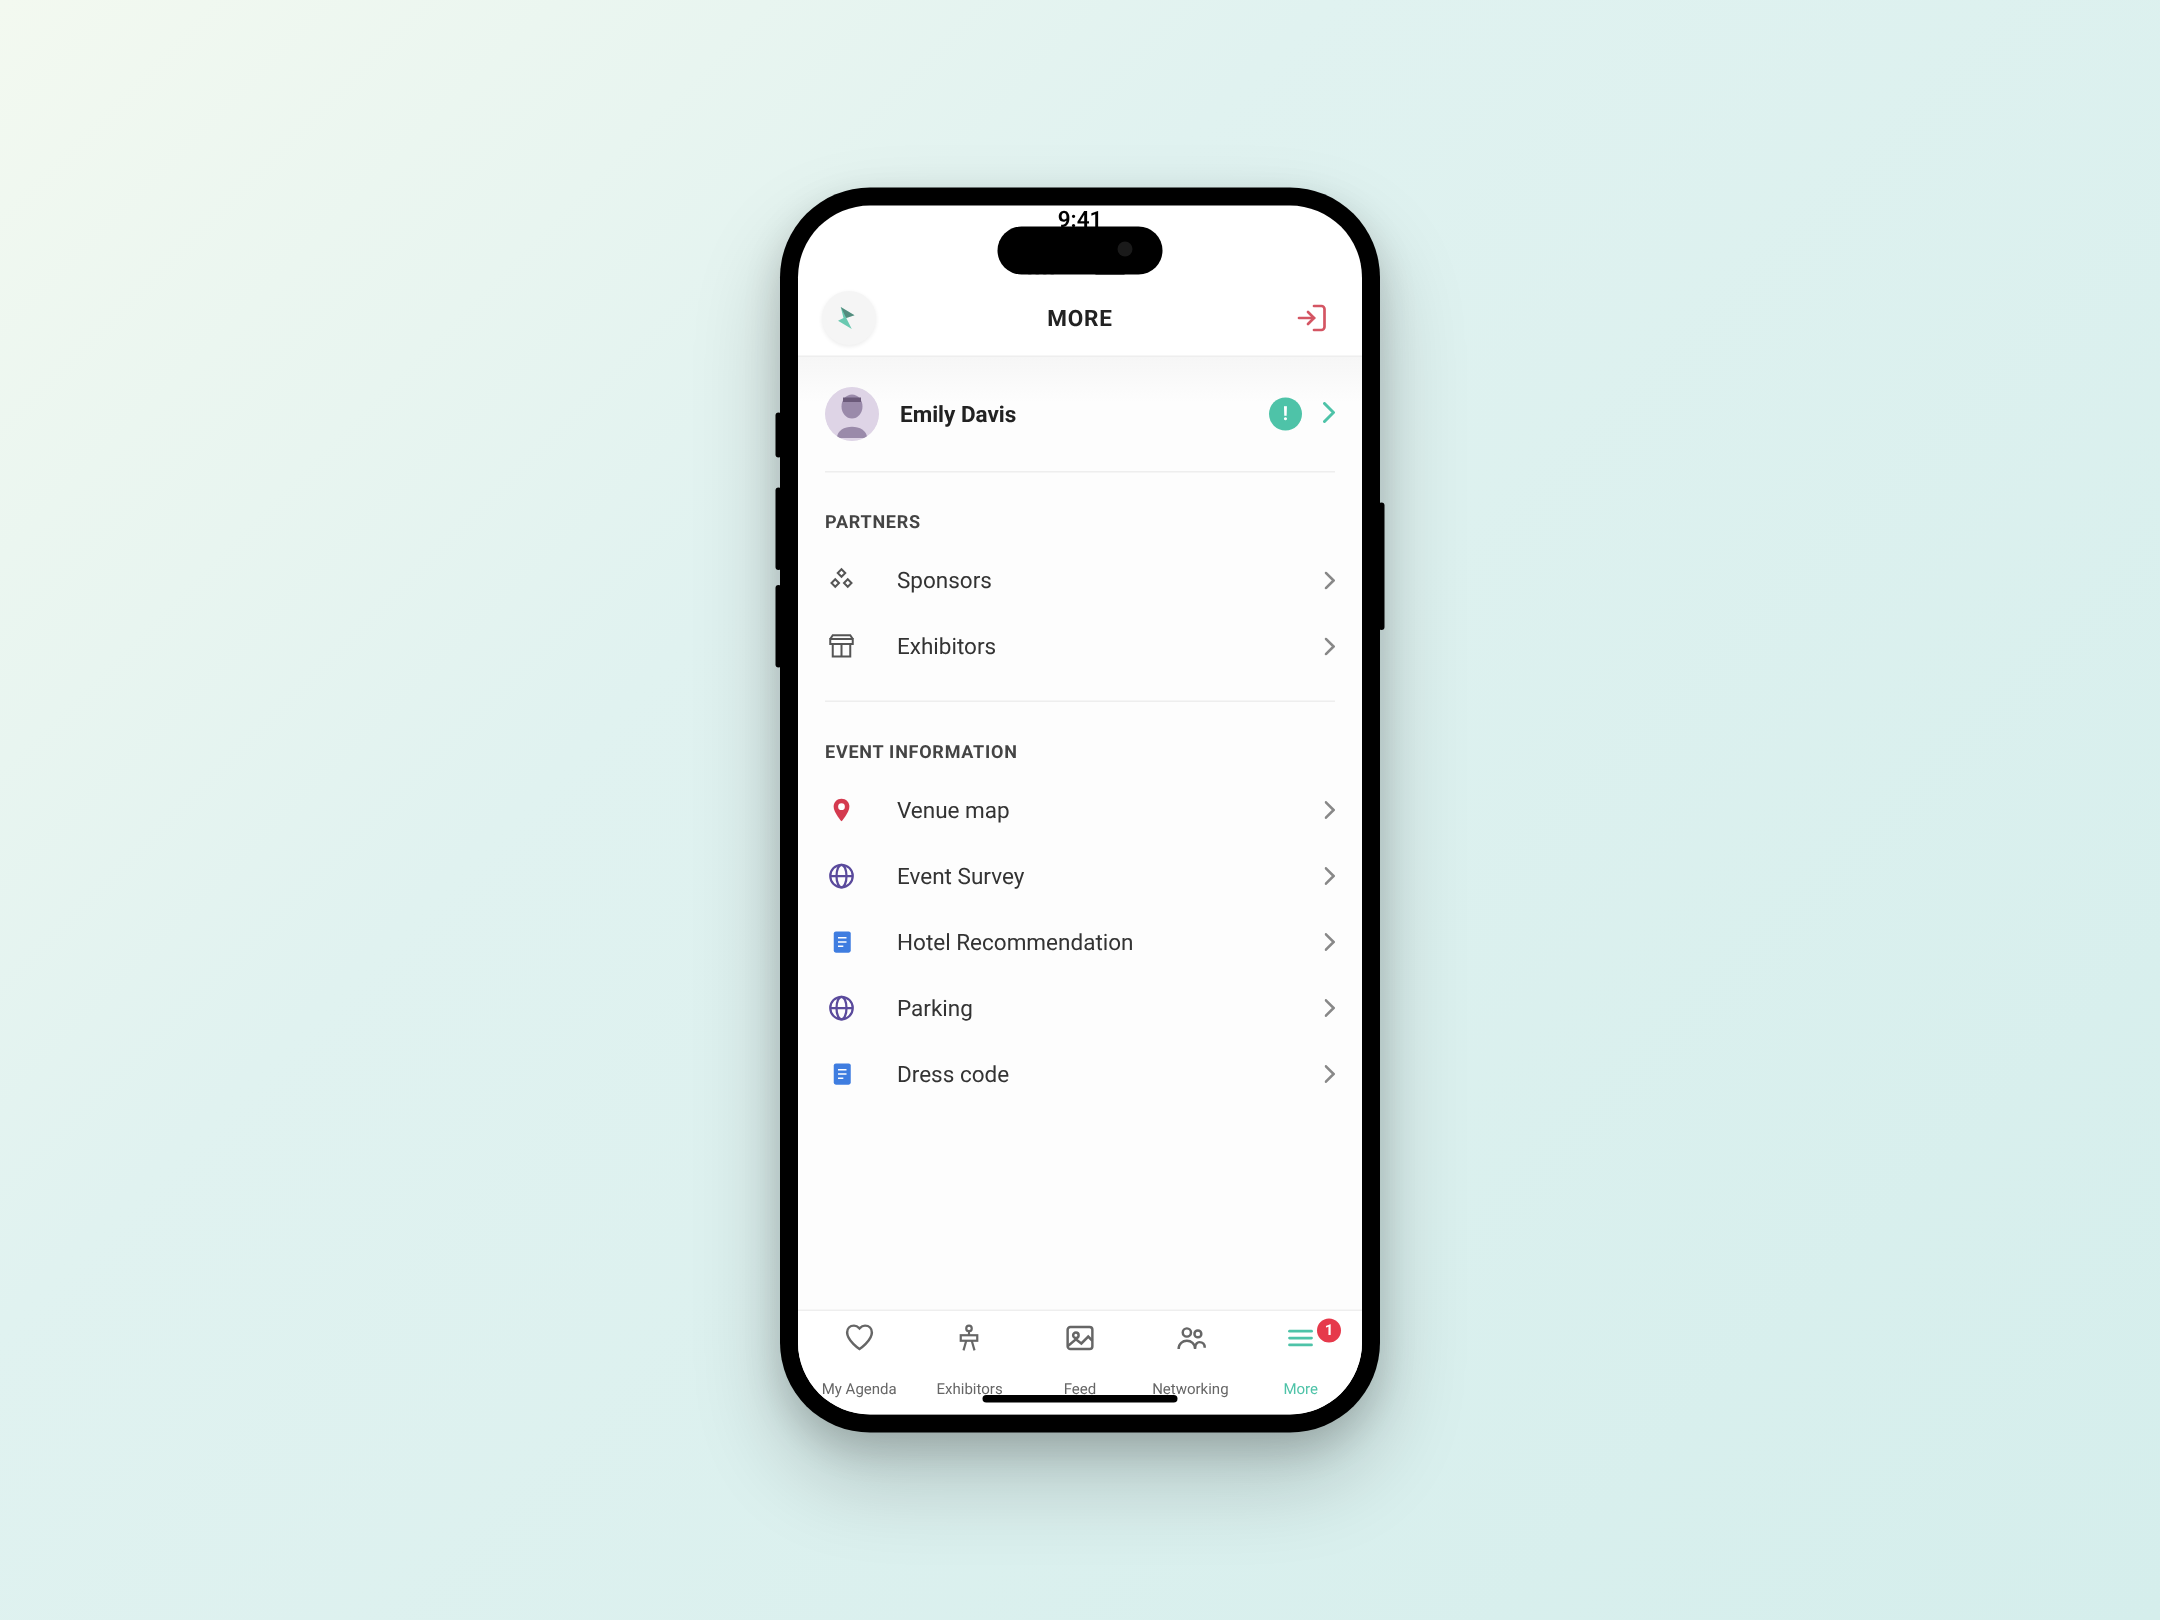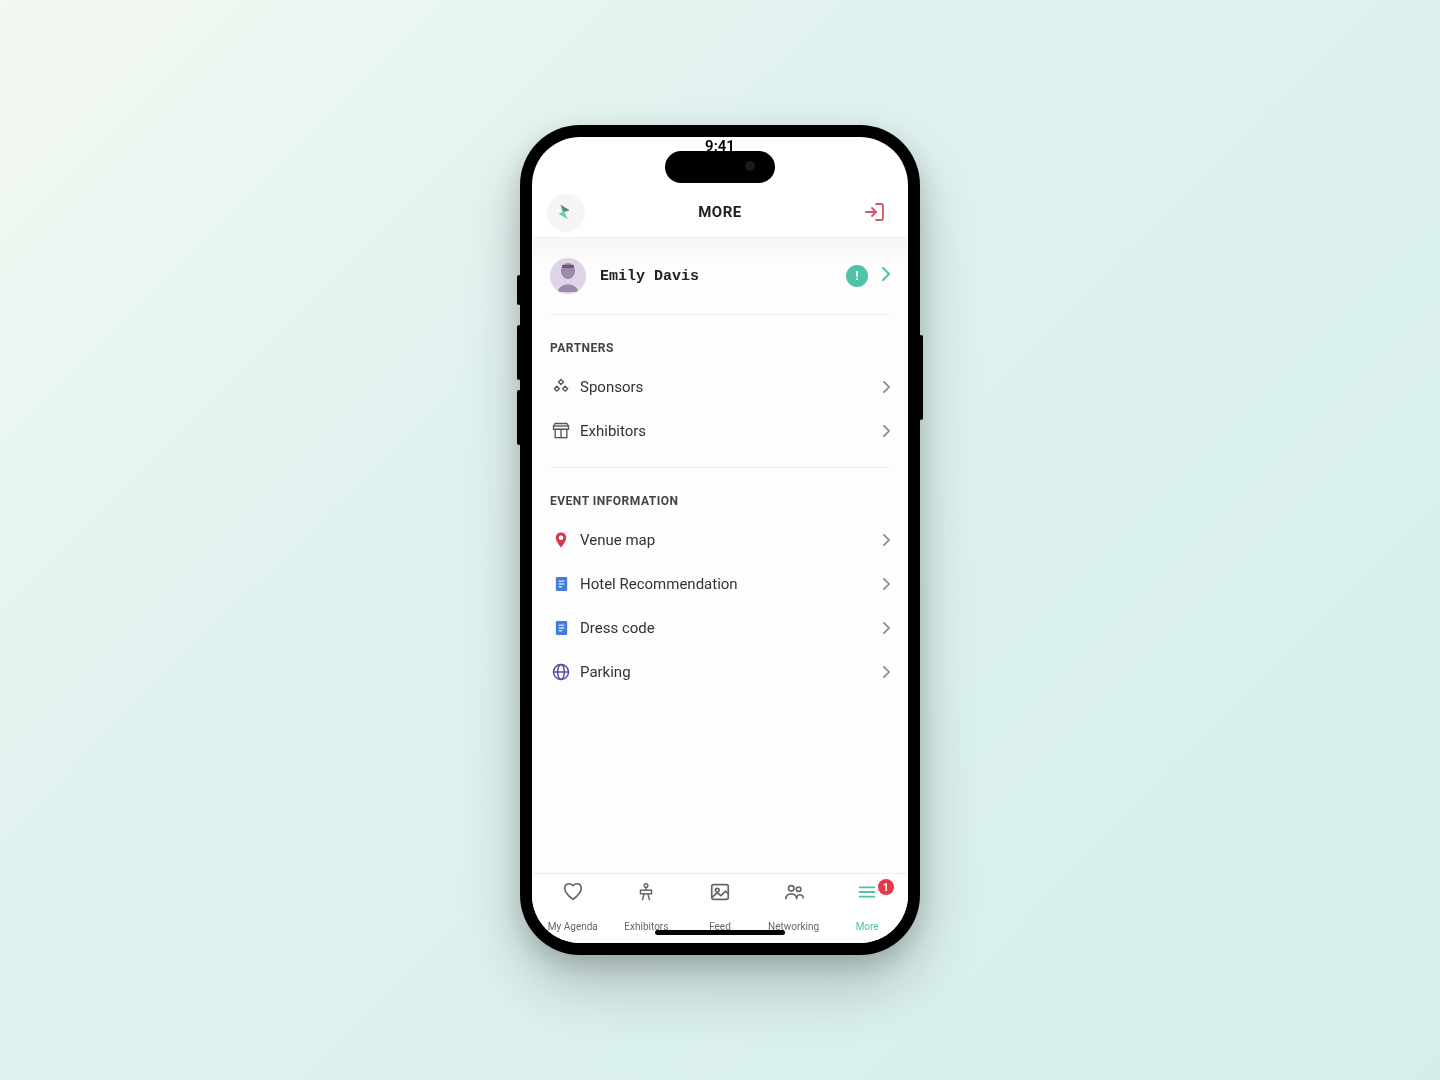--- a/index.html
+++ b/index.html
@@ -111,21 +111,20 @@
     overflow-y: auto;
     background: linear-gradient(to bottom, #f6f6f6 0%, #fdfdfd 30px, #fdfdfd 100%);
     border-top: 1px solid #eee;
   }
 
   .profile-row {
     display: flex;
     align-items: center;
     padding: 20px 18px;
     gap: 14px;
-    font-family: Liberation Mono, monospace;
   }
   .avatar {
     width: 36px;
     height: 36px;
     border-radius: 50%;
     background: #e8e3ed;
     display: flex;
     align-items: center;
     justify-content: center;
     overflow: hidden;
@@ -159,21 +158,21 @@
     font-weight: 700;
     letter-spacing: 0.5px;
     color: #444;
     padding: 26px 18px 10px;
   }
 
   .list-item {
     display: flex;
     align-items: center;
     padding: 11px 18px;
-    gap: 8px;
+    gap: 26px;
     cursor: pointer;
   }
   .list-icon {
     width: 22px;
     height: 22px;
     display: flex;
     align-items: center;
     justify-content: center;
     flex-shrink: 0;
   }
@@ -366,64 +365,79 @@
             </svg>
         </span>
         <span class="list-label">Venue map</span>
         <span class="chevron">
           <svg width="7" height="12" viewBox="0 0 8 14" stroke="#888" stroke-width="2" fill="none" stroke-linecap="round">
               <path d="M1 1 L7 7 L1 13"></path>
             </svg>
         </span>
       </div>
 
+      <div class="list-item">
+        <span class="list-icon">
+          <svg width="20" height="20" viewBox="0 0 24 24" fill="none" stroke="#5a4a9c" stroke-width="1.8">
+              <circle cx="12" cy="12" r="9"></circle>
+              <ellipse cx="12" cy="12" rx="4" ry="9"></ellipse>
+              <line x1="3" y1="12" x2="21" y2="12"></line>
+            </svg>
+        </span>
+        <span class="list-label">Event Survey</span>
+        <span class="chevron">
+          <svg width="7" height="12" viewBox="0 0 8 14" stroke="#888" stroke-width="2" fill="none" stroke-linecap="round">
+              <path d="M1 1 L7 7 L1 13"></path>
+            </svg>
+        </span>
+      </div>
 
       <div class="list-item">
         <span class="list-icon">
           <svg width="17" height="20" viewBox="0 0 24 24">
               <rect x="4" y="2" width="16" height="20" rx="2" fill="#3f7de0"></rect>
               <line x1="8" y1="8" x2="16" y2="8" stroke="#fff" stroke-width="1.5"></line>
               <line x1="8" y1="12" x2="16" y2="12" stroke="#fff" stroke-width="1.5"></line>
               <line x1="8" y1="16" x2="13" y2="16" stroke="#fff" stroke-width="1.5"></line>
             </svg>
         </span>
         <span class="list-label">Hotel Recommendation</span>
         <span class="chevron">
           <svg width="7" height="12" viewBox="0 0 8 14" stroke="#888" stroke-width="2" fill="none" stroke-linecap="round">
               <path d="M1 1 L7 7 L1 13"></path>
             </svg>
         </span>
       </div>
 
       <div class="list-item">
         <span class="list-icon">
+          <svg width="20" height="20" viewBox="0 0 24 24" fill="none" stroke="#5a4a9c" stroke-width="1.8">
+              <circle cx="12" cy="12" r="9"></circle>
+              <ellipse cx="12" cy="12" rx="4" ry="9"></ellipse>
+              <line x1="3" y1="12" x2="21" y2="12"></line>
+            </svg>
+        </span>
+        <span class="list-label">Parking</span>
+        <span class="chevron">
+          <svg width="7" height="12" viewBox="0 0 8 14" stroke="#888" stroke-width="2" fill="none" stroke-linecap="round">
+              <path d="M1 1 L7 7 L1 13"></path>
+            </svg>
+        </span>
+      </div>
+
+      <div class="list-item">
+        <span class="list-icon">
           <svg width="17" height="20" viewBox="0 0 24 24">
               <rect x="4" y="2" width="16" height="20" rx="2" fill="#3f7de0"></rect>
               <line x1="8" y1="8" x2="16" y2="8" stroke="#fff" stroke-width="1.5"></line>
               <line x1="8" y1="12" x2="16" y2="12" stroke="#fff" stroke-width="1.5"></line>
               <line x1="8" y1="16" x2="13" y2="16" stroke="#fff" stroke-width="1.5"></line>
             </svg>
         </span>
         <span class="list-label">Dress code</span>
-        <span class="chevron">
-          <svg width="7" height="12" viewBox="0 0 8 14" stroke="#888" stroke-width="2" fill="none" stroke-linecap="round">
-              <path d="M1 1 L7 7 L1 13"></path>
-            </svg>
-        </span>
-      </div>
-
-      <div class="list-item">
-        <span class="list-icon">
-          <svg width="20" height="20" viewBox="0 0 24 24" fill="none" stroke="#5a4a9c" stroke-width="1.8">
-              <circle cx="12" cy="12" r="9"></circle>
-              <ellipse cx="12" cy="12" rx="4" ry="9"></ellipse>
-              <line x1="3" y1="12" x2="21" y2="12"></line>
-            </svg>
-        </span>
-        <span class="list-label">Parking</span>
         <span class="chevron">
           <svg width="7" height="12" viewBox="0 0 8 14" stroke="#888" stroke-width="2" fill="none" stroke-linecap="round">
               <path d="M1 1 L7 7 L1 13"></path>
             </svg>
         </span>
       </div>
 
 
     </div>
 

